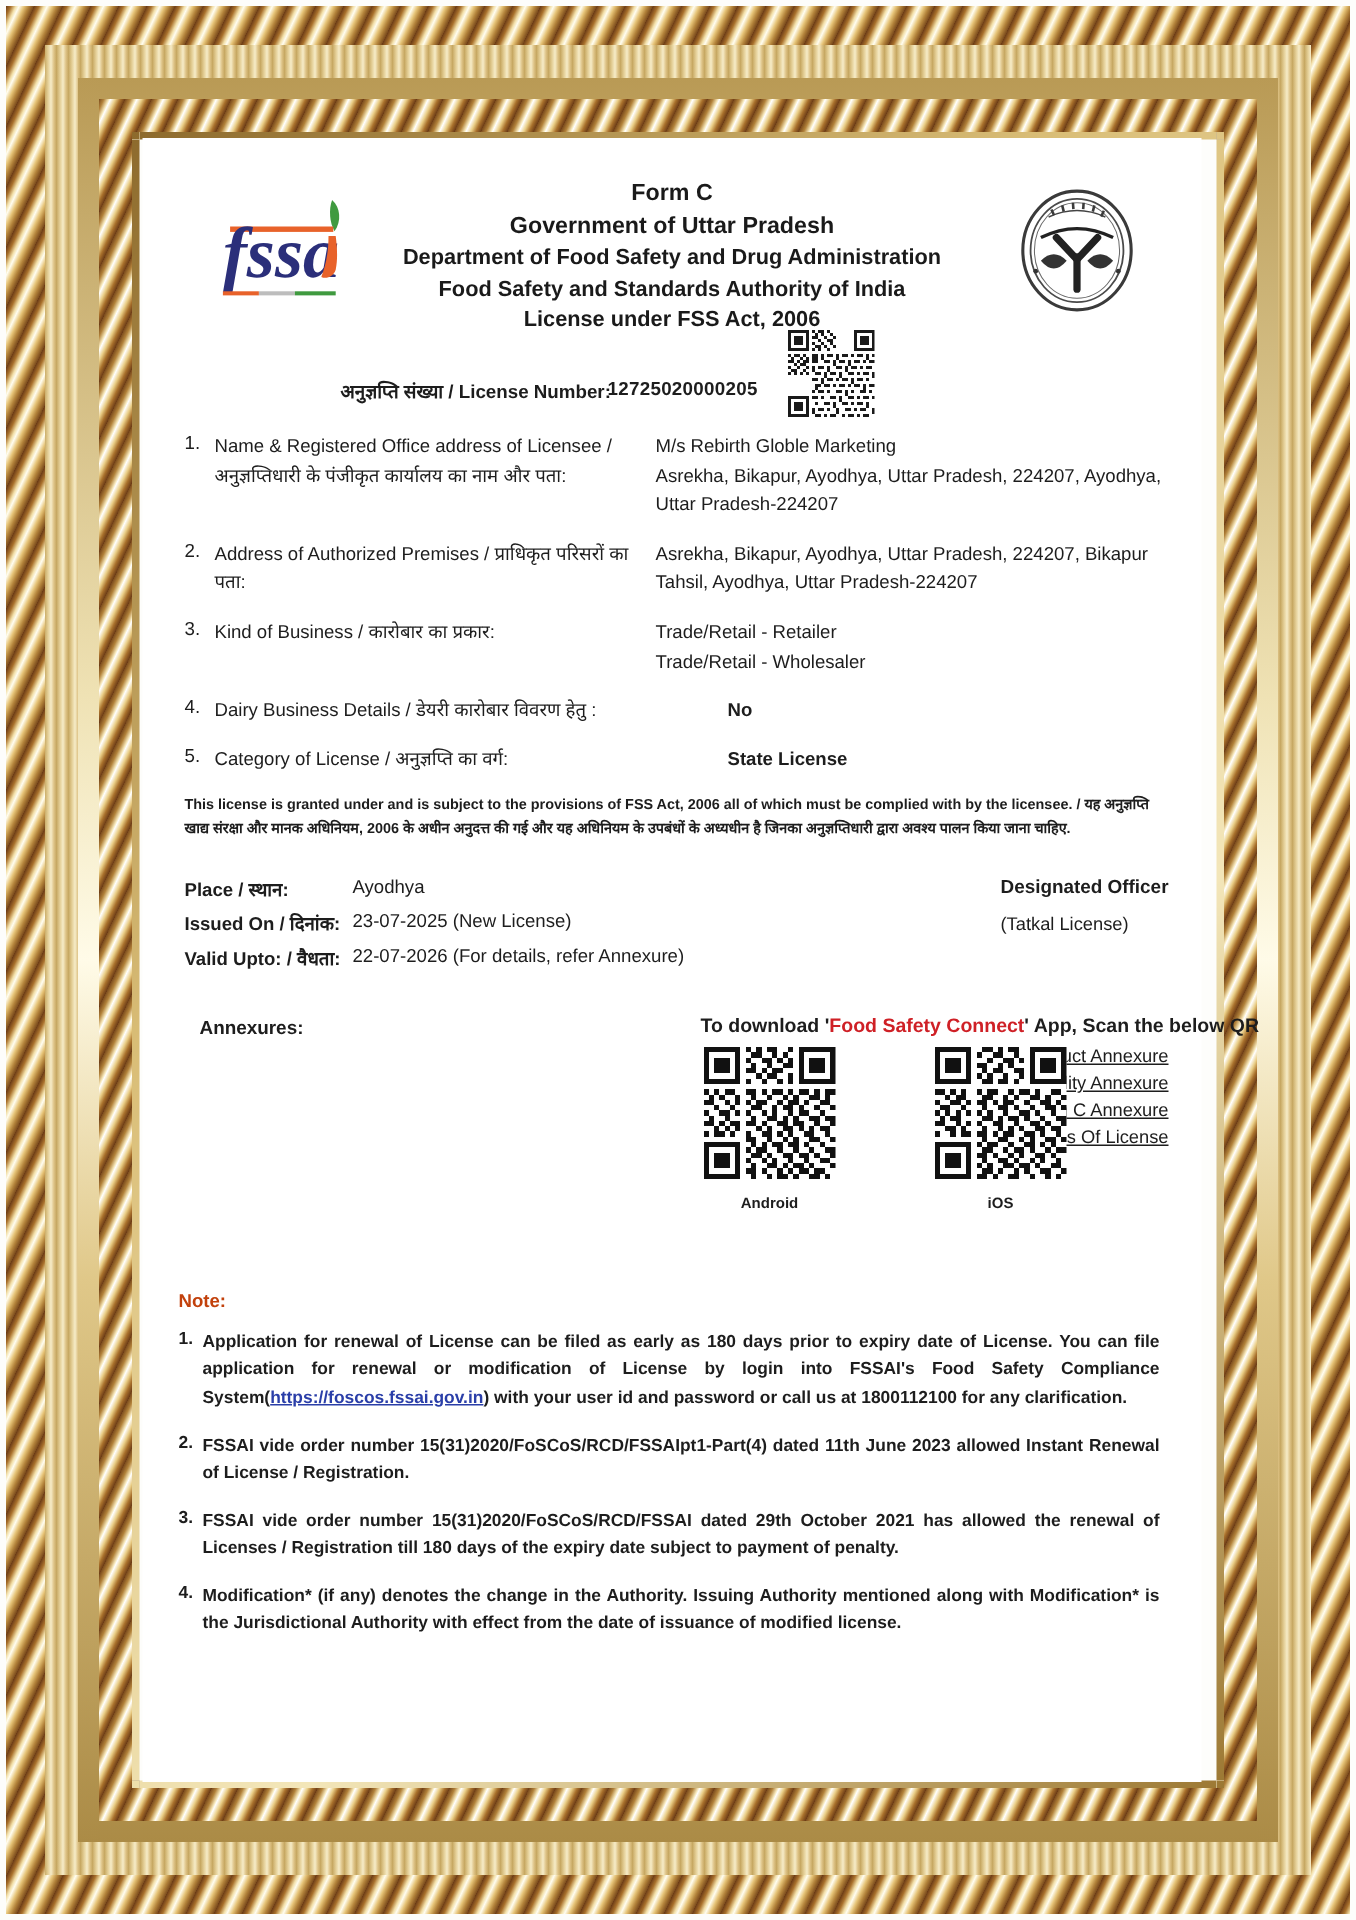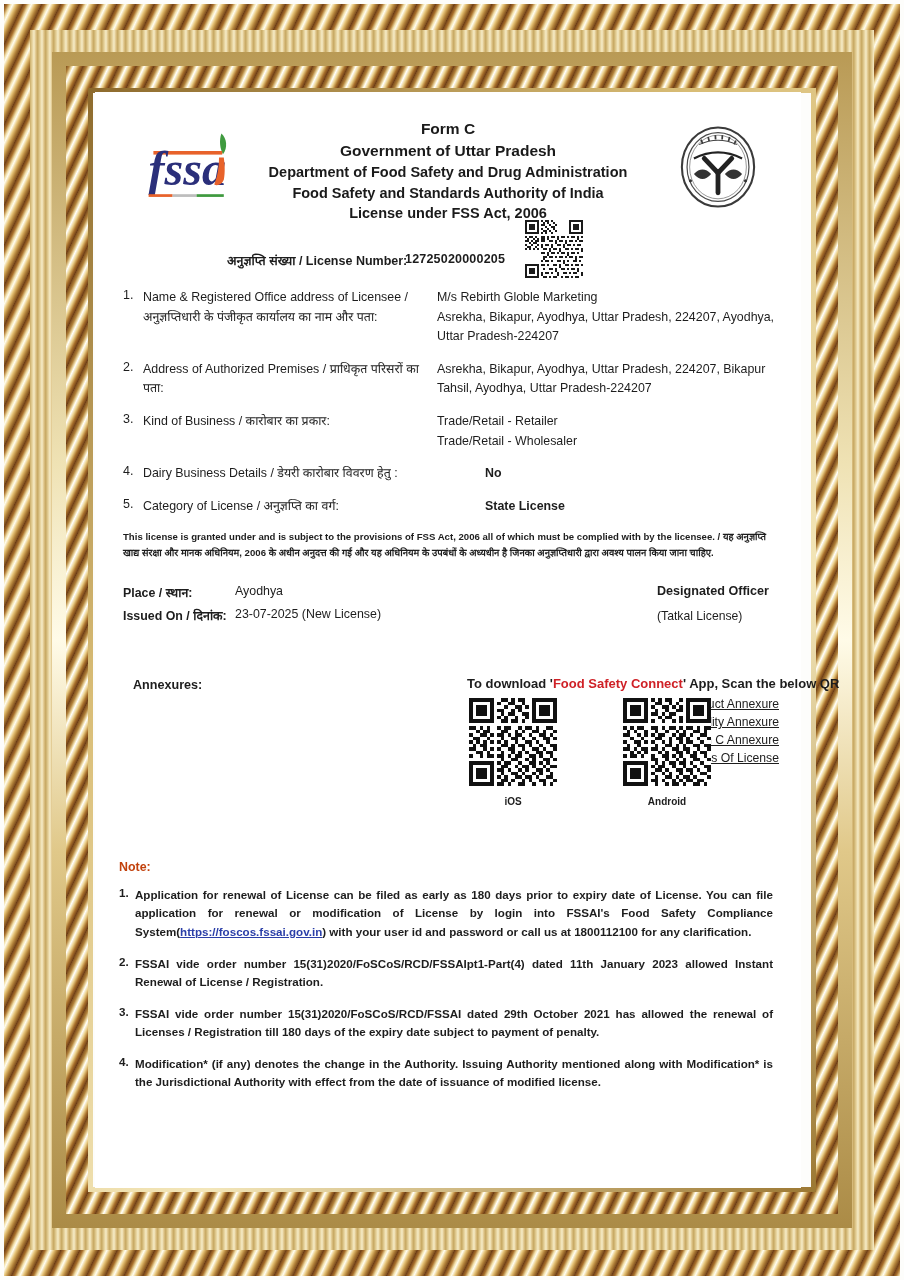--- a/index.html
+++ b/index.html
@@ -156,21 +156,21 @@
   .issue-wrap {
     position: relative;
     margin-top: 24px;
     min-height: 70px;
     padding-left: 6px;
   }
   .iline { display: flex; margin-bottom: 6px; font-size: 12.4px; color: #1d1d1d; }
   .ikey { width: 112px; flex: 0 0 112px; font-weight: bold; }
   .ival { flex: 1; }
   .officer {
-    position: absolute; right: 10px; top: 0;
+    position: absolute; right: 0; top: 0;
     text-align: left;
   }
   .officer .o1 { font-size: 12.6px; font-weight: bold; color: #1d1d1d; margin-bottom: 11px; }
   .officer .o2 { font-size: 12.2px; color: #1d1d1d; }
 
   
   .annex-wrap {
     position: relative;
     margin-top: 24px;
     min-height: 130px;
@@ -455,20 +455,24 @@
 
     <div class="issue-wrap">
       <div class="iline">
         <div class="ikey">Place / स्थान:</div>
         <div class="ival">Ayodhya</div>
       </div>
       <div class="iline">
         <div class="ikey">Issued On / दिनांक:</div>
         <div class="ival">23-07-2025 (New License)</div>
       </div>
+      <div class="iline">
+        <div class="ikey">Valid Upto: / वैधता:</div>
+        <div class="ival">22-07-2026 (For details, refer Annexure)</div>
+      </div>
       <div class="officer">
         <div class="o1">Designated Officer</div>
         <div class="o2">(Tatkal License)</div>
       </div>
     </div>
 
     <div class="annex-wrap">
       <div class="annex-title">Annexures:</div>
       <div class="annex-item">
         <span class="annex-link">1. Product Annexure</span>
@@ -481,182 +485,20 @@
       </div>
       <div class="annex-item">
         <span class="annex-link">4. Conditions Of License</span>
       </div>
 
       <div class="app-block">
         <div class="app-caption">
           <span>To download '</span><span class="red">Food Safety Connect</span><span>' App, Scan the below QR</span>
         </div>
         <div class="qr-pair">
-          <div class="qr-cell">
-            <svg class="qrbox" viewBox="0 0 25 25" shape-rendering="crispEdges">
-              <rect width="25" height="25" fill="#fff"></rect>
-              <g fill="#111">
-                <path d="M0 0h7v7H0zm1 1v5h5V1z"></path>
-                  <rect x="2" y="2" width="3" height="3"></rect>
-                <path d="M18 0h7v7h-7zm1 1v5h5V1z"></path>
-                  <rect x="20" y="2" width="3" height="3"></rect>
-                <path d="M0 18h7v7H0zm1 1v5h5v-5z"></path>
-                  <rect x="2" y="20" width="3" height="3"></rect>
-                <rect x="9" y="0" width="2" height="1"></rect>
-                  <rect x="12" y="0" width="1" height="1"></rect>
-                  <rect x="14" y="0" width="2" height="1"></rect>
-                <rect x="8" y="1" width="1" height="1"></rect>
-                  <rect x="11" y="1" width="2" height="1"></rect>
-                  <rect x="15" y="1" width="1" height="1"></rect>
-                <rect x="10" y="2" width="1" height="1"></rect>
-                  <rect x="13" y="2" width="2" height="1"></rect>
-                  <rect x="16" y="2" width="1" height="1"></rect>
-                <rect x="8" y="3" width="2" height="1"></rect>
-                  <rect x="12" y="3" width="1" height="1"></rect>
-                  <rect x="14" y="3" width="1" height="1"></rect>
-                <rect x="9" y="4" width="1" height="1"></rect>
-                  <rect x="11" y="4" width="2" height="1"></rect>
-                  <rect x="15" y="4" width="2" height="1"></rect>
-                <rect x="8" y="5" width="1" height="1"></rect>
-                  <rect x="10" y="5" width="1" height="1"></rect>
-                  <rect x="13" y="5" width="1" height="1"></rect>
-                  <rect x="16" y="5" width="1" height="1"></rect>
-                <rect x="9" y="6" width="2" height="1"></rect>
-                  <rect x="12" y="6" width="2" height="1"></rect>
-                  <rect x="15" y="6" width="1" height="1"></rect>
-                <rect x="0" y="8" width="2" height="1"></rect>
-                  <rect x="3" y="8" width="1" height="1"></rect>
-                  <rect x="5" y="8" width="1" height="1"></rect>
-                <rect x="2" y="9" width="1" height="1"></rect>
-                  <rect x="4" y="9" width="2" height="1"></rect>
-                <rect x="0" y="10" width="1" height="1"></rect>
-                  <rect x="3" y="10" width="2" height="1"></rect>
-                  <rect x="6" y="10" width="1" height="1"></rect>
-                <rect x="1" y="11" width="2" height="1"></rect>
-                  <rect x="5" y="11" width="1" height="1"></rect>
-                <rect x="0" y="12" width="1" height="1"></rect>
-                  <rect x="2" y="12" width="1" height="1"></rect>
-                  <rect x="4" y="12" width="1" height="1"></rect>
-                  <rect x="6" y="12" width="1" height="1"></rect>
-                <rect x="1" y="13" width="1" height="1"></rect>
-                  <rect x="3" y="13" width="2" height="1"></rect>
-                <rect x="0" y="14" width="2" height="1"></rect>
-                  <rect x="4" y="14" width="1" height="1"></rect>
-                  <rect x="6" y="14" width="1" height="1"></rect>
-                <rect x="2" y="15" width="2" height="1"></rect>
-                  <rect x="5" y="15" width="1" height="1"></rect>
-                <rect x="0" y="16" width="1" height="1"></rect>
-                  <rect x="3" y="16" width="1" height="1"></rect>
-                  <rect x="5" y="16" width="2" height="1"></rect>
-                <rect x="8" y="8" width="1" height="1"></rect>
-                  <rect x="10" y="8" width="2" height="1"></rect>
-                  <rect x="14" y="8" width="1" height="1"></rect>
-                <rect x="16" y="8" width="2" height="1"></rect>
-                  <rect x="19" y="8" width="1" height="1"></rect>
-                  <rect x="22" y="8" width="2" height="1"></rect>
-                <rect x="9" y="9" width="2" height="1"></rect>
-                  <rect x="13" y="9" width="1" height="1"></rect>
-                  <rect x="15" y="9" width="1" height="1"></rect>
-                <rect x="18" y="9" width="2" height="1"></rect>
-                  <rect x="21" y="9" width="1" height="1"></rect>
-                  <rect x="24" y="9" width="1" height="1"></rect>
-                <rect x="8" y="10" width="2" height="1"></rect>
-                  <rect x="11" y="10" width="1" height="1"></rect>
-                  <rect x="13" y="10" width="2" height="1"></rect>
-                <rect x="17" y="10" width="1" height="1"></rect>
-                  <rect x="20" y="10" width="2" height="1"></rect>
-                  <rect x="23" y="10" width="1" height="1"></rect>
-                <rect x="9" y="11" width="1" height="1"></rect>
-                  <rect x="12" y="11" width="2" height="1"></rect>
-                  <rect x="15" y="11" width="1" height="1"></rect>
-                <rect x="18" y="11" width="1" height="1"></rect>
-                  <rect x="21" y="11" width="2" height="1"></rect>
-                  <rect x="24" y="11" width="1" height="1"></rect>
-                <rect x="8" y="12" width="1" height="1"></rect>
-                  <rect x="10" y="12" width="1" height="1"></rect>
-                  <rect x="13" y="12" width="1" height="1"></rect>
-                <rect x="16" y="12" width="2" height="1"></rect>
-                  <rect x="19" y="12" width="1" height="1"></rect>
-                  <rect x="22" y="12" width="1" height="1"></rect>
-                <rect x="9" y="13" width="2" height="1"></rect>
-                  <rect x="12" y="13" width="1" height="1"></rect>
-                  <rect x="14" y="13" width="2" height="1"></rect>
-                <rect x="17" y="13" width="1" height="1"></rect>
-                  <rect x="20" y="13" width="1" height="1"></rect>
-                  <rect x="23" y="13" width="2" height="1"></rect>
-                <rect x="8" y="14" width="1" height="1"></rect>
-                  <rect x="11" y="14" width="2" height="1"></rect>
-                  <rect x="15" y="14" width="1" height="1"></rect>
-                <rect x="18" y="14" width="2" height="1"></rect>
-                  <rect x="21" y="14" width="1" height="1"></rect>
-                  <rect x="24" y="14" width="1" height="1"></rect>
-                <rect x="9" y="15" width="1" height="1"></rect>
-                  <rect x="12" y="15" width="1" height="1"></rect>
-                  <rect x="14" y="15" width="1" height="1"></rect>
-                <rect x="16" y="15" width="1" height="1"></rect>
-                  <rect x="19" y="15" width="2" height="1"></rect>
-                  <rect x="22" y="15" width="2" height="1"></rect>
-                <rect x="8" y="16" width="2" height="1"></rect>
-                  <rect x="11" y="16" width="1" height="1"></rect>
-                  <rect x="13" y="16" width="2" height="1"></rect>
-                <rect x="17" y="16" width="2" height="1"></rect>
-                  <rect x="20" y="16" width="1" height="1"></rect>
-                  <rect x="23" y="16" width="1" height="1"></rect>
-                <rect x="9" y="17" width="1" height="1"></rect>
-                  <rect x="12" y="17" width="2" height="1"></rect>
-                  <rect x="16" y="17" width="1" height="1"></rect>
-                <rect x="18" y="17" width="1" height="1"></rect>
-                  <rect x="21" y="17" width="2" height="1"></rect>
-                  <rect x="24" y="17" width="1" height="1"></rect>
-                <rect x="8" y="18" width="1" height="1"></rect>
-                  <rect x="10" y="18" width="2" height="1"></rect>
-                  <rect x="14" y="18" width="1" height="1"></rect>
-                <rect x="17" y="18" width="2" height="1"></rect>
-                  <rect x="20" y="18" width="1" height="1"></rect>
-                  <rect x="22" y="18" width="1" height="1"></rect>
-                <rect x="9" y="19" width="2" height="1"></rect>
-                  <rect x="13" y="19" width="1" height="1"></rect>
-                  <rect x="15" y="19" width="2" height="1"></rect>
-                <rect x="18" y="19" width="1" height="1"></rect>
-                  <rect x="21" y="19" width="1" height="1"></rect>
-                  <rect x="23" y="19" width="2" height="1"></rect>
-                <rect x="8" y="20" width="2" height="1"></rect>
-                  <rect x="11" y="20" width="1" height="1"></rect>
-                  <rect x="14" y="20" width="1" height="1"></rect>
-                <rect x="16" y="20" width="1" height="1"></rect>
-                  <rect x="19" y="20" width="2" height="1"></rect>
-                  <rect x="22" y="20" width="1" height="1"></rect>
-                <rect x="9" y="21" width="1" height="1"></rect>
-                  <rect x="12" y="21" width="2" height="1"></rect>
-                  <rect x="15" y="21" width="1" height="1"></rect>
-                <rect x="18" y="21" width="1" height="1"></rect>
-                  <rect x="20" y="21" width="1" height="1"></rect>
-                  <rect x="23" y="21" width="1" height="1"></rect>
-                <rect x="8" y="22" width="1" height="1"></rect>
-                  <rect x="10" y="22" width="1" height="1"></rect>
-                  <rect x="13" y="22" width="2" height="1"></rect>
-                <rect x="16" y="22" width="2" height="1"></rect>
-                  <rect x="19" y="22" width="1" height="1"></rect>
-                  <rect x="22" y="22" width="2" height="1"></rect>
-                <rect x="9" y="23" width="2" height="1"></rect>
-                  <rect x="12" y="23" width="1" height="1"></rect>
-                  <rect x="15" y="23" width="1" height="1"></rect>
-                <rect x="17" y="23" width="1" height="1"></rect>
-                  <rect x="20" y="23" width="2" height="1"></rect>
-                  <rect x="24" y="23" width="1" height="1"></rect>
-                <rect x="8" y="24" width="2" height="1"></rect>
-                  <rect x="11" y="24" width="1" height="1"></rect>
-                  <rect x="14" y="24" width="2" height="1"></rect>
-                <rect x="18" y="24" width="1" height="1"></rect>
-                  <rect x="21" y="24" width="1" height="1"></rect>
-                  <rect x="23" y="24" width="1" height="1"></rect>
-              </g>
-            </svg>
-            <div class="qlab">iOS</div>
-          </div>
           <div class="qr-cell">
             <svg class="qrbox" viewBox="0 0 25 25" shape-rendering="crispEdges">
               <rect width="25" height="25" fill="#fff"></rect>
               <g fill="#111">
                 <path d="M0 0h7v7H0zm1 1v5h5V1z"></path>
                   <rect x="2" y="2" width="3" height="3"></rect>
                 <path d="M18 0h7v7h-7zm1 1v5h5V1z"></path>
                   <rect x="20" y="2" width="3" height="3"></rect>
                 <path d="M0 18h7v7H0zm1 1v5h5v-5z"></path>
                   <rect x="2" y="20" width="3" height="3"></rect>
@@ -809,35 +651,197 @@
                 <rect x="9" y="24" width="1" height="1"></rect>
                   <rect x="12" y="24" width="1" height="1"></rect>
                   <rect x="14" y="24" width="2" height="1"></rect>
                 <rect x="17" y="24" width="1" height="1"></rect>
                   <rect x="20" y="24" width="2" height="1"></rect>
                   <rect x="23" y="24" width="1" height="1"></rect>
               </g>
             </svg>
             <div class="qlab">Android</div>
           </div>
+          <div class="qr-cell">
+            <svg class="qrbox" viewBox="0 0 25 25" shape-rendering="crispEdges">
+              <rect width="25" height="25" fill="#fff"></rect>
+              <g fill="#111">
+                <path d="M0 0h7v7H0zm1 1v5h5V1z"></path>
+                  <rect x="2" y="2" width="3" height="3"></rect>
+                <path d="M18 0h7v7h-7zm1 1v5h5V1z"></path>
+                  <rect x="20" y="2" width="3" height="3"></rect>
+                <path d="M0 18h7v7H0zm1 1v5h5v-5z"></path>
+                  <rect x="2" y="20" width="3" height="3"></rect>
+                <rect x="9" y="0" width="2" height="1"></rect>
+                  <rect x="12" y="0" width="1" height="1"></rect>
+                  <rect x="14" y="0" width="2" height="1"></rect>
+                <rect x="8" y="1" width="1" height="1"></rect>
+                  <rect x="11" y="1" width="2" height="1"></rect>
+                  <rect x="15" y="1" width="1" height="1"></rect>
+                <rect x="10" y="2" width="1" height="1"></rect>
+                  <rect x="13" y="2" width="2" height="1"></rect>
+                  <rect x="16" y="2" width="1" height="1"></rect>
+                <rect x="8" y="3" width="2" height="1"></rect>
+                  <rect x="12" y="3" width="1" height="1"></rect>
+                  <rect x="14" y="3" width="1" height="1"></rect>
+                <rect x="9" y="4" width="1" height="1"></rect>
+                  <rect x="11" y="4" width="2" height="1"></rect>
+                  <rect x="15" y="4" width="2" height="1"></rect>
+                <rect x="8" y="5" width="1" height="1"></rect>
+                  <rect x="10" y="5" width="1" height="1"></rect>
+                  <rect x="13" y="5" width="1" height="1"></rect>
+                  <rect x="16" y="5" width="1" height="1"></rect>
+                <rect x="9" y="6" width="2" height="1"></rect>
+                  <rect x="12" y="6" width="2" height="1"></rect>
+                  <rect x="15" y="6" width="1" height="1"></rect>
+                <rect x="0" y="8" width="2" height="1"></rect>
+                  <rect x="3" y="8" width="1" height="1"></rect>
+                  <rect x="5" y="8" width="1" height="1"></rect>
+                <rect x="2" y="9" width="1" height="1"></rect>
+                  <rect x="4" y="9" width="2" height="1"></rect>
+                <rect x="0" y="10" width="1" height="1"></rect>
+                  <rect x="3" y="10" width="2" height="1"></rect>
+                  <rect x="6" y="10" width="1" height="1"></rect>
+                <rect x="1" y="11" width="2" height="1"></rect>
+                  <rect x="5" y="11" width="1" height="1"></rect>
+                <rect x="0" y="12" width="1" height="1"></rect>
+                  <rect x="2" y="12" width="1" height="1"></rect>
+                  <rect x="4" y="12" width="1" height="1"></rect>
+                  <rect x="6" y="12" width="1" height="1"></rect>
+                <rect x="1" y="13" width="1" height="1"></rect>
+                  <rect x="3" y="13" width="2" height="1"></rect>
+                <rect x="0" y="14" width="2" height="1"></rect>
+                  <rect x="4" y="14" width="1" height="1"></rect>
+                  <rect x="6" y="14" width="1" height="1"></rect>
+                <rect x="2" y="15" width="2" height="1"></rect>
+                  <rect x="5" y="15" width="1" height="1"></rect>
+                <rect x="0" y="16" width="1" height="1"></rect>
+                  <rect x="3" y="16" width="1" height="1"></rect>
+                  <rect x="5" y="16" width="2" height="1"></rect>
+                <rect x="8" y="8" width="1" height="1"></rect>
+                  <rect x="10" y="8" width="2" height="1"></rect>
+                  <rect x="14" y="8" width="1" height="1"></rect>
+                <rect x="16" y="8" width="2" height="1"></rect>
+                  <rect x="19" y="8" width="1" height="1"></rect>
+                  <rect x="22" y="8" width="2" height="1"></rect>
+                <rect x="9" y="9" width="2" height="1"></rect>
+                  <rect x="13" y="9" width="1" height="1"></rect>
+                  <rect x="15" y="9" width="1" height="1"></rect>
+                <rect x="18" y="9" width="2" height="1"></rect>
+                  <rect x="21" y="9" width="1" height="1"></rect>
+                  <rect x="24" y="9" width="1" height="1"></rect>
+                <rect x="8" y="10" width="2" height="1"></rect>
+                  <rect x="11" y="10" width="1" height="1"></rect>
+                  <rect x="13" y="10" width="2" height="1"></rect>
+                <rect x="17" y="10" width="1" height="1"></rect>
+                  <rect x="20" y="10" width="2" height="1"></rect>
+                  <rect x="23" y="10" width="1" height="1"></rect>
+                <rect x="9" y="11" width="1" height="1"></rect>
+                  <rect x="12" y="11" width="2" height="1"></rect>
+                  <rect x="15" y="11" width="1" height="1"></rect>
+                <rect x="18" y="11" width="1" height="1"></rect>
+                  <rect x="21" y="11" width="2" height="1"></rect>
+                  <rect x="24" y="11" width="1" height="1"></rect>
+                <rect x="8" y="12" width="1" height="1"></rect>
+                  <rect x="10" y="12" width="1" height="1"></rect>
+                  <rect x="13" y="12" width="1" height="1"></rect>
+                <rect x="16" y="12" width="2" height="1"></rect>
+                  <rect x="19" y="12" width="1" height="1"></rect>
+                  <rect x="22" y="12" width="1" height="1"></rect>
+                <rect x="9" y="13" width="2" height="1"></rect>
+                  <rect x="12" y="13" width="1" height="1"></rect>
+                  <rect x="14" y="13" width="2" height="1"></rect>
+                <rect x="17" y="13" width="1" height="1"></rect>
+                  <rect x="20" y="13" width="1" height="1"></rect>
+                  <rect x="23" y="13" width="2" height="1"></rect>
+                <rect x="8" y="14" width="1" height="1"></rect>
+                  <rect x="11" y="14" width="2" height="1"></rect>
+                  <rect x="15" y="14" width="1" height="1"></rect>
+                <rect x="18" y="14" width="2" height="1"></rect>
+                  <rect x="21" y="14" width="1" height="1"></rect>
+                  <rect x="24" y="14" width="1" height="1"></rect>
+                <rect x="9" y="15" width="1" height="1"></rect>
+                  <rect x="12" y="15" width="1" height="1"></rect>
+                  <rect x="14" y="15" width="1" height="1"></rect>
+                <rect x="16" y="15" width="1" height="1"></rect>
+                  <rect x="19" y="15" width="2" height="1"></rect>
+                  <rect x="22" y="15" width="2" height="1"></rect>
+                <rect x="8" y="16" width="2" height="1"></rect>
+                  <rect x="11" y="16" width="1" height="1"></rect>
+                  <rect x="13" y="16" width="2" height="1"></rect>
+                <rect x="17" y="16" width="2" height="1"></rect>
+                  <rect x="20" y="16" width="1" height="1"></rect>
+                  <rect x="23" y="16" width="1" height="1"></rect>
+                <rect x="9" y="17" width="1" height="1"></rect>
+                  <rect x="12" y="17" width="2" height="1"></rect>
+                  <rect x="16" y="17" width="1" height="1"></rect>
+                <rect x="18" y="17" width="1" height="1"></rect>
+                  <rect x="21" y="17" width="2" height="1"></rect>
+                  <rect x="24" y="17" width="1" height="1"></rect>
+                <rect x="8" y="18" width="1" height="1"></rect>
+                  <rect x="10" y="18" width="2" height="1"></rect>
+                  <rect x="14" y="18" width="1" height="1"></rect>
+                <rect x="17" y="18" width="2" height="1"></rect>
+                  <rect x="20" y="18" width="1" height="1"></rect>
+                  <rect x="22" y="18" width="1" height="1"></rect>
+                <rect x="9" y="19" width="2" height="1"></rect>
+                  <rect x="13" y="19" width="1" height="1"></rect>
+                  <rect x="15" y="19" width="2" height="1"></rect>
+                <rect x="18" y="19" width="1" height="1"></rect>
+                  <rect x="21" y="19" width="1" height="1"></rect>
+                  <rect x="23" y="19" width="2" height="1"></rect>
+                <rect x="8" y="20" width="2" height="1"></rect>
+                  <rect x="11" y="20" width="1" height="1"></rect>
+                  <rect x="14" y="20" width="1" height="1"></rect>
+                <rect x="16" y="20" width="1" height="1"></rect>
+                  <rect x="19" y="20" width="2" height="1"></rect>
+                  <rect x="22" y="20" width="1" height="1"></rect>
+                <rect x="9" y="21" width="1" height="1"></rect>
+                  <rect x="12" y="21" width="2" height="1"></rect>
+                  <rect x="15" y="21" width="1" height="1"></rect>
+                <rect x="18" y="21" width="1" height="1"></rect>
+                  <rect x="20" y="21" width="1" height="1"></rect>
+                  <rect x="23" y="21" width="1" height="1"></rect>
+                <rect x="8" y="22" width="1" height="1"></rect>
+                  <rect x="10" y="22" width="1" height="1"></rect>
+                  <rect x="13" y="22" width="2" height="1"></rect>
+                <rect x="16" y="22" width="2" height="1"></rect>
+                  <rect x="19" y="22" width="1" height="1"></rect>
+                  <rect x="22" y="22" width="2" height="1"></rect>
+                <rect x="9" y="23" width="2" height="1"></rect>
+                  <rect x="12" y="23" width="1" height="1"></rect>
+                  <rect x="15" y="23" width="1" height="1"></rect>
+                <rect x="17" y="23" width="1" height="1"></rect>
+                  <rect x="20" y="23" width="2" height="1"></rect>
+                  <rect x="24" y="23" width="1" height="1"></rect>
+                <rect x="8" y="24" width="2" height="1"></rect>
+                  <rect x="11" y="24" width="1" height="1"></rect>
+                  <rect x="14" y="24" width="2" height="1"></rect>
+                <rect x="18" y="24" width="1" height="1"></rect>
+                  <rect x="21" y="24" width="1" height="1"></rect>
+                  <rect x="23" y="24" width="1" height="1"></rect>
+              </g>
+            </svg>
+            <div class="qlab">iOS</div>
+          </div>
         </div>
       </div>
     </div>
 
     <div class="notes">
       <div class="note-head">Note:</div>
 
       <div class="note-item">
         <div class="note-n">1.</div>
         <div class="note-t"><span>Application for renewal of License can be filed as early as 180 days prior to expiry date of License. You can file application for renewal or modification of License by login into FSSAI's Food Safety Compliance System(</span><span class="url">https://foscos.fssai.gov.in</span><span>) with your user id and password or call us at 1800112100 for any clarification.</span></div>
       </div>
 
       <div class="note-item">
         <div class="note-n">2.</div>
-        <div class="note-t">FSSAI vide order number 15(31)2020/FoSCoS/RCD/FSSAIpt1-Part(4) dated 11th January 2023 allowed Instant Renewal of License / Registration.</div>
+        <div class="note-t">FSSAI vide order number 15(31)2020/FoSCoS/RCD/FSSAIpt1-Part(4) dated 11th June 2023 allowed Instant Renewal of License / Registration.</div>
       </div>
 
       <div class="note-item">
         <div class="note-n">3.</div>
         <div class="note-t">FSSAI vide order number 15(31)2020/FoSCoS/RCD/FSSAI dated 29th October 2021 has allowed the renewal of Licenses / Registration till 180 days of the expiry date subject to payment of penalty.</div>
       </div>
 
       <div class="note-item">
         <div class="note-n">4.</div>
         <div class="note-t">Modification* (if any) denotes the change in the Authority. Issuing Authority mentioned along with Modification* is the Jurisdictional Authority with effect from the date of issuance of modified license.</div>

